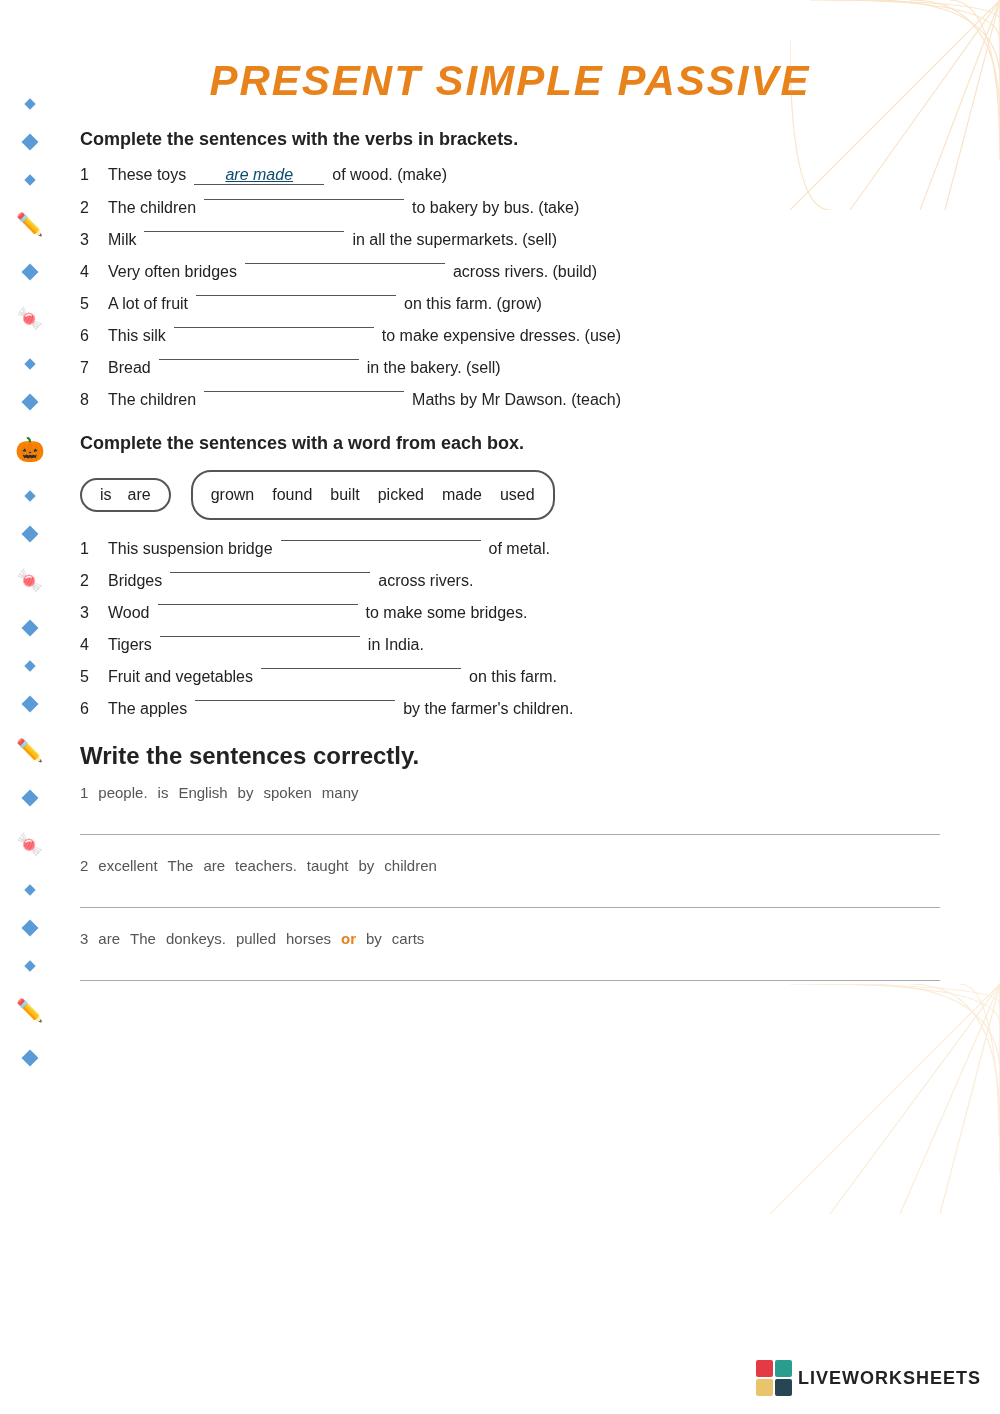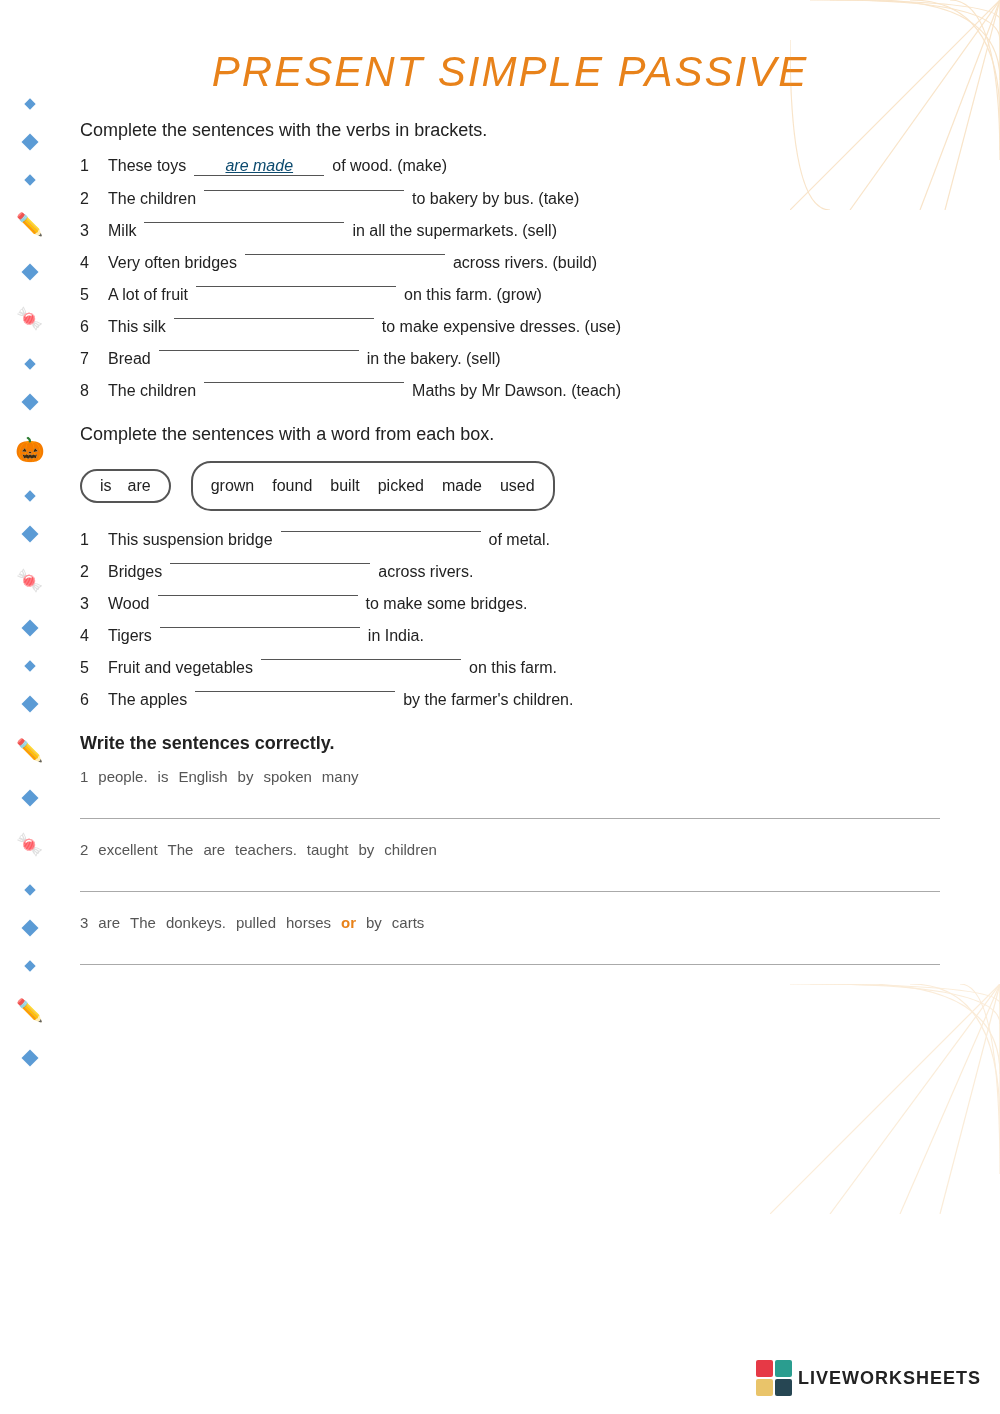--- a/index.html
+++ b/index.html
@@ -41,34 +41,34 @@
       height: 12px;
       background: #5b9bd5;
       transform: rotate(45deg);
     }
     .diamond.small { width: 8px; height: 8px; }
 
     
     .title {
       text-align: center;
       font-size: 42px;
-      font-weight: 400;
+      font-weight: 700;
       color: #e8821a;
       letter-spacing: 2px;
       font-family: 'Arial Black', Arial, sans-serif;
       text-transform: uppercase;
       margin-bottom: 24px;
-      margin-top: 18px;
+      margin-top: 27px;
       font-style: italic;
     }
 
     
     .section-heading {
       font-size: 18px;
-      font-weight: normal;
+      font-weight: bold;
       color: #222;
       margin-bottom: 16px;
       margin-top: 9px;
     }
 
     
     .exercise-list {
       list-style: none;
       margin-bottom: 24px;
     }
@@ -142,21 +142,21 @@
       font-size: 16px;
       color: #222;
     }
 
     
     .write-section {
       margin-top: 10px;
     }
 
     .write-heading {
-      font-size: 18px;
+      font-size: 24px;
       font-weight: bold;
       color: #222;
       margin-bottom: 14px;
     }
 
     .write-item {
       margin-bottom: 22px;
     }
 
     .scrambled-words {

